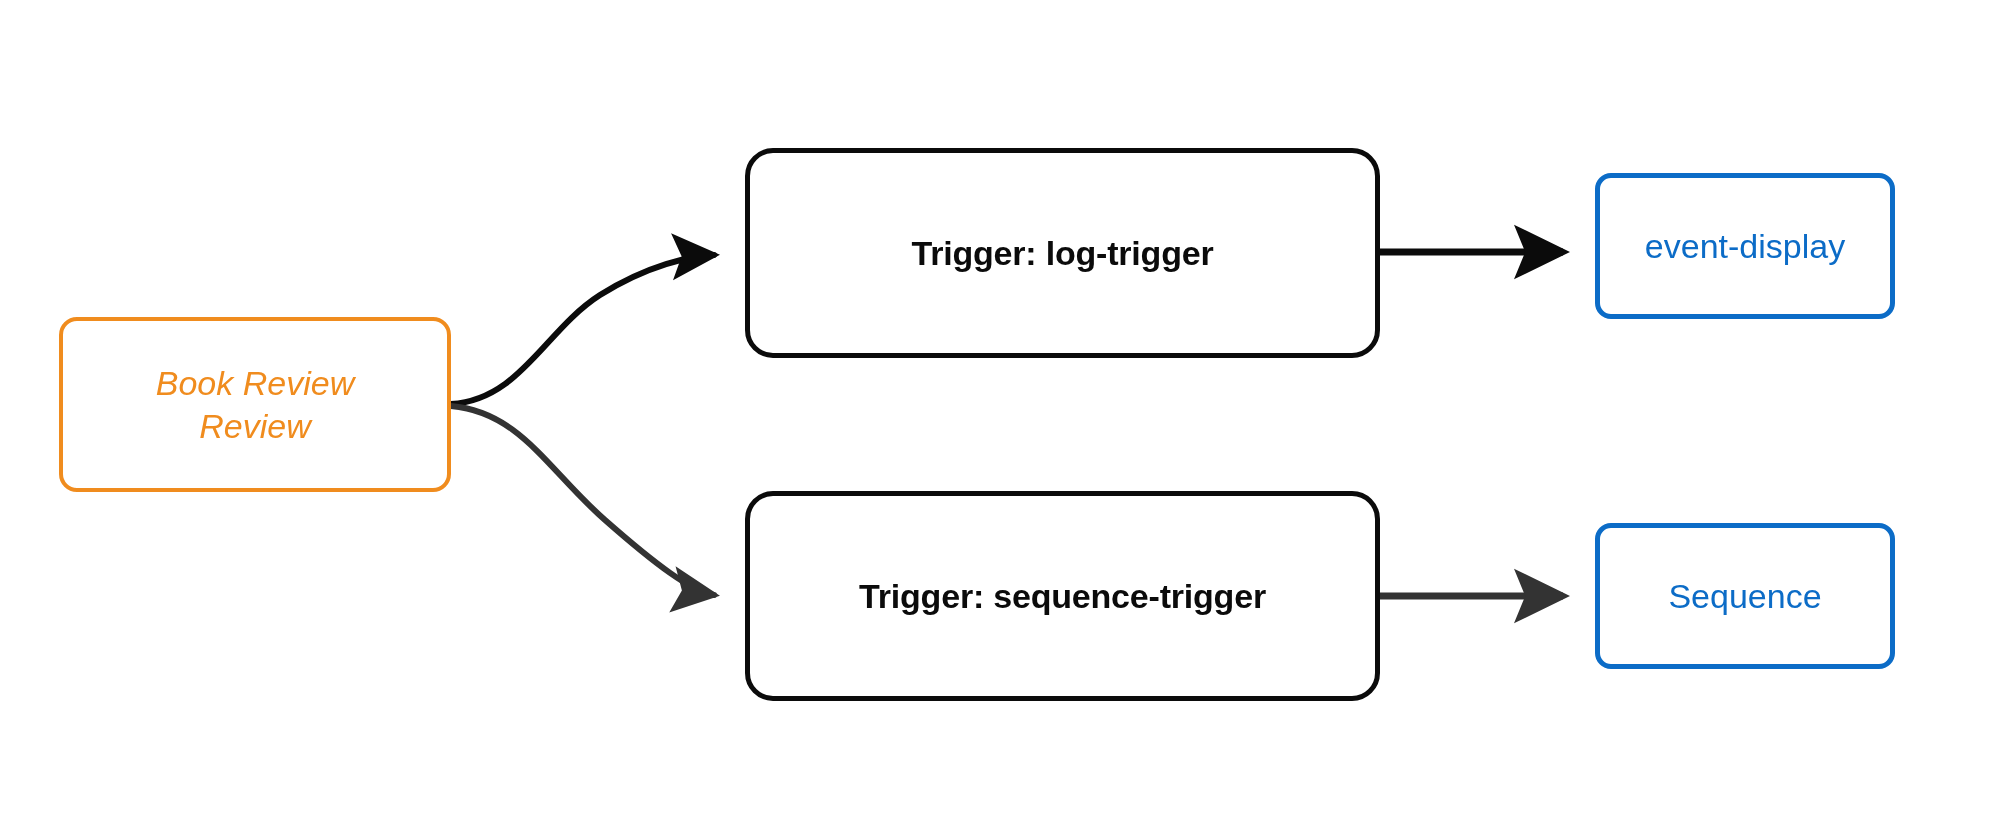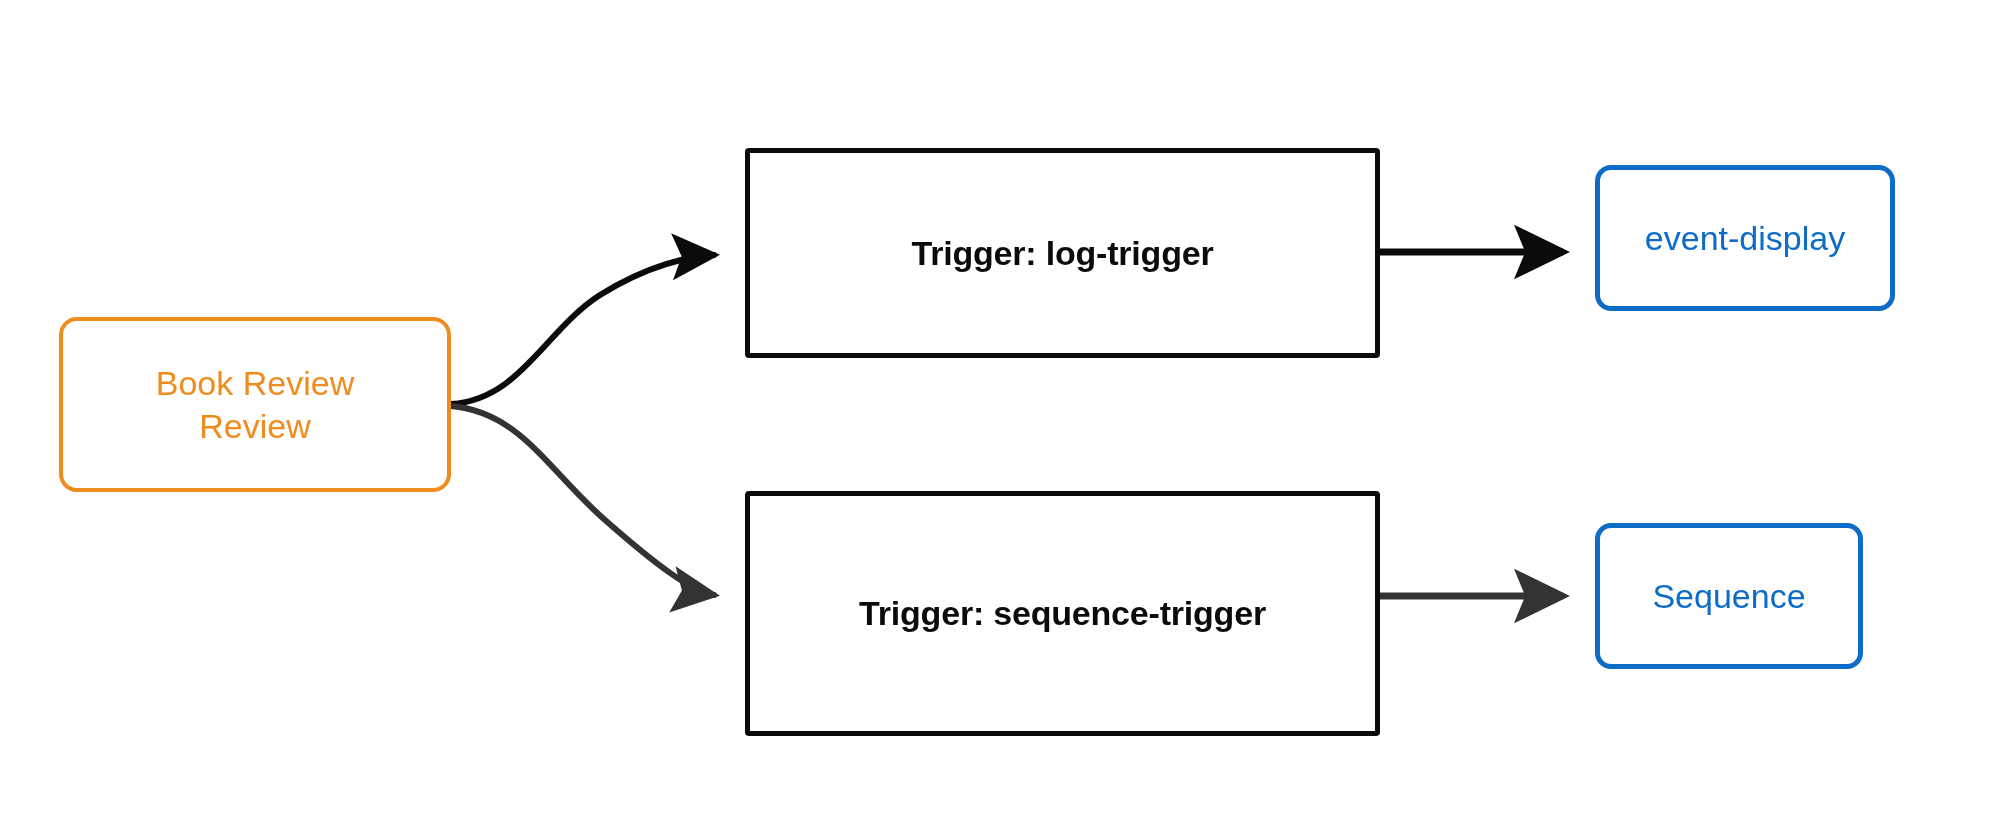--- a/index.html
+++ b/index.html
@@ -37,21 +37,21 @@
     line-height: 1.26;
   }
   .node-broker {
     border: 4px solid #f08c1e;
     border-radius: 18px;
     color: #f08c1e;
     font-size: 34px;
   }
   .node-trigger {
     border: 5px solid #0b0b0b;
-    border-radius: 4px;
+    border-radius: 28px;
     color: #0b0b0b;
     font-size: 34px;
   }
   .node-trigger .line-1 {
     font-weight: bold;
     letter-spacing: -0.2px;
   }
   .node-trigger .line-2 {
     font-weight: normal;
   }
@@ -83,34 +83,34 @@
 
     <path d="M451,404 C520,400 545,330 600,295 C648,265 690,256 714,255" fill="none" stroke="#0b0b0b" stroke-width="6" stroke-linecap="round" marker-end="url(#arrow-black)"></path>
 
     <path d="M451,406 C520,412 548,470 605,520 C655,564 692,592 714,595" fill="none" stroke="#333333" stroke-width="6" stroke-linecap="round" marker-end="url(#arrow-gray)"></path>
 
     <path d="M1380,252 L1563,252" fill="none" stroke="#0b0b0b" stroke-width="7" stroke-linecap="butt" marker-end="url(#arrow-black)"></path>
 
     <path d="M1380,596 L1563,596" fill="none" stroke="#333333" stroke-width="7" stroke-linecap="butt" marker-end="url(#arrow-gray)"></path>
   </svg>
 
-  <div class="node node-broker" style="left:59px; top:317px; width:392px; height:175px;">
+  <div class="node node-broker" style="left:59px; top:317px; width:392px; height:175px;font-style:italic;">
     <span class="line-1">Book Review</span>
     <span class="line-2">Review</span>
   </div>
 
   <div class="node node-trigger" style="left:745px; top:148px; width:635px; height:210px;">
     <span class="line-1">Trigger: log-trigger</span>
   </div>
 
-  <div class="node node-trigger" style="left:745px; top:491px; width:635px; height:245px;">
+  <div class="node node-trigger" style="left:745px; top:491px; width:635px; height:210px;">
     <span class="line-1">Trigger: sequence-trigger</span>
   </div>
 
-  <div class="node node-service" style="left:1595px; top:165px; width:300px; height:146px;">
+  <div class="node node-service" style="left:1595px; top:173px; width:300px; height:146px;">
     <span class="line-1">event-display</span>
   </div>
 
-  <div class="node node-service" style="left:1595px; top:523px; width:268px; height:146px;">
+  <div class="node node-service" style="left:1595px; top:523px; width:300px; height:146px;">
     <span class="line-1">Sequence</span>
   </div>
 
 </div>
 
 </body></html>

